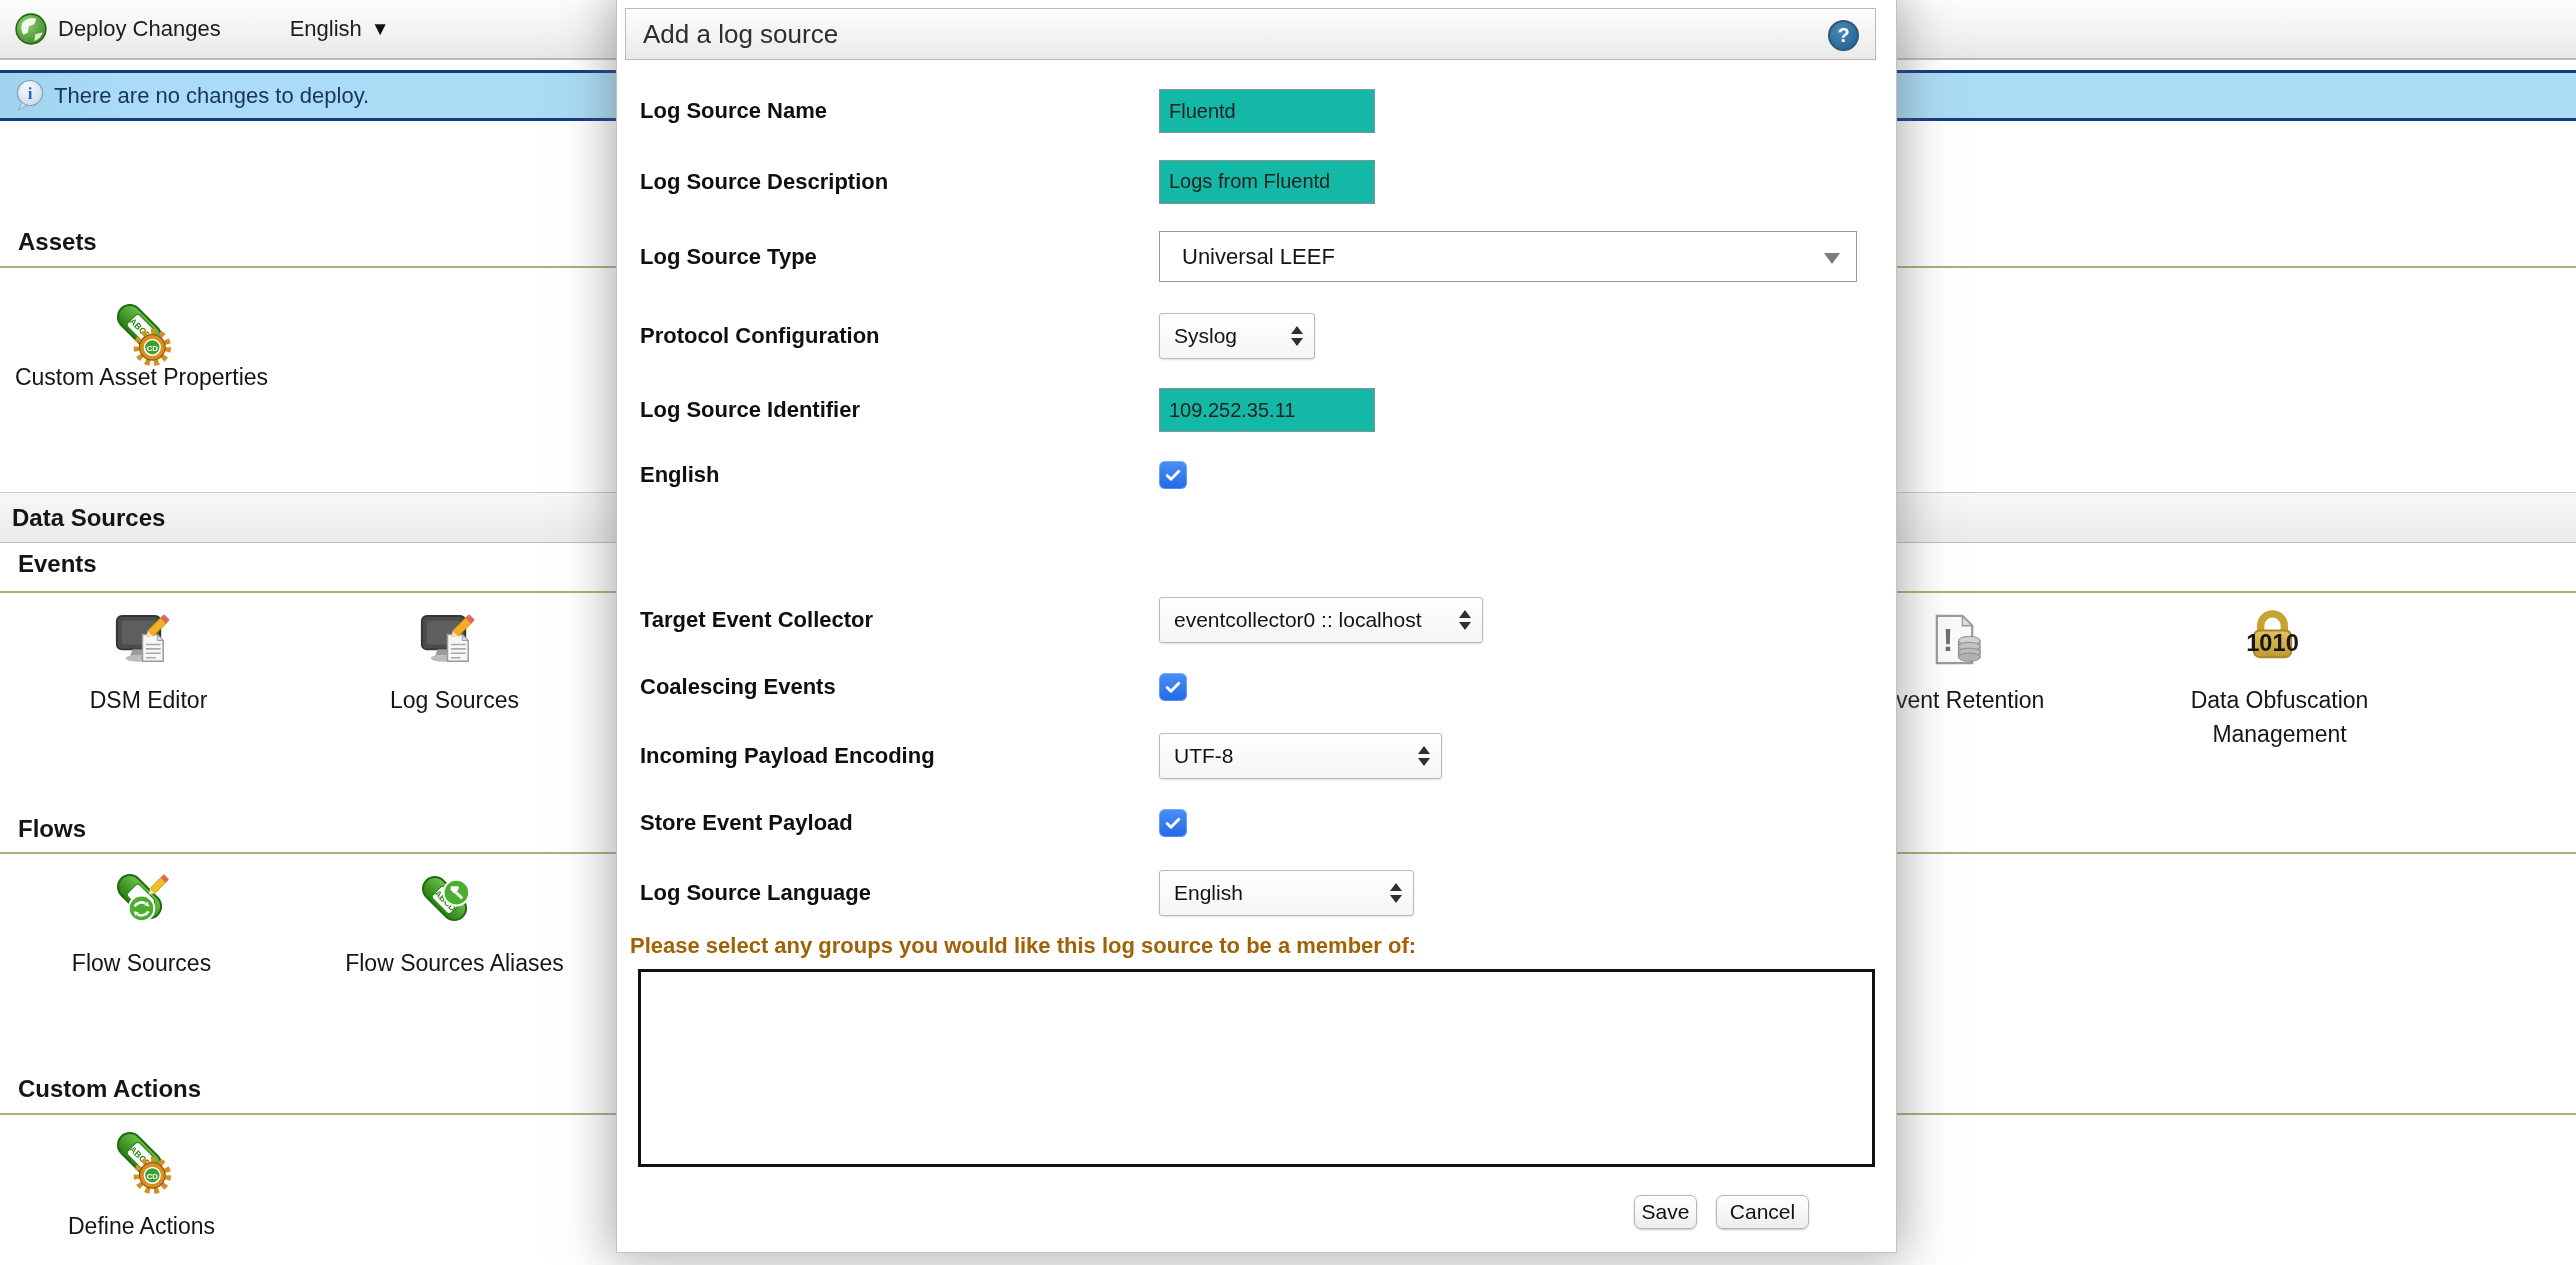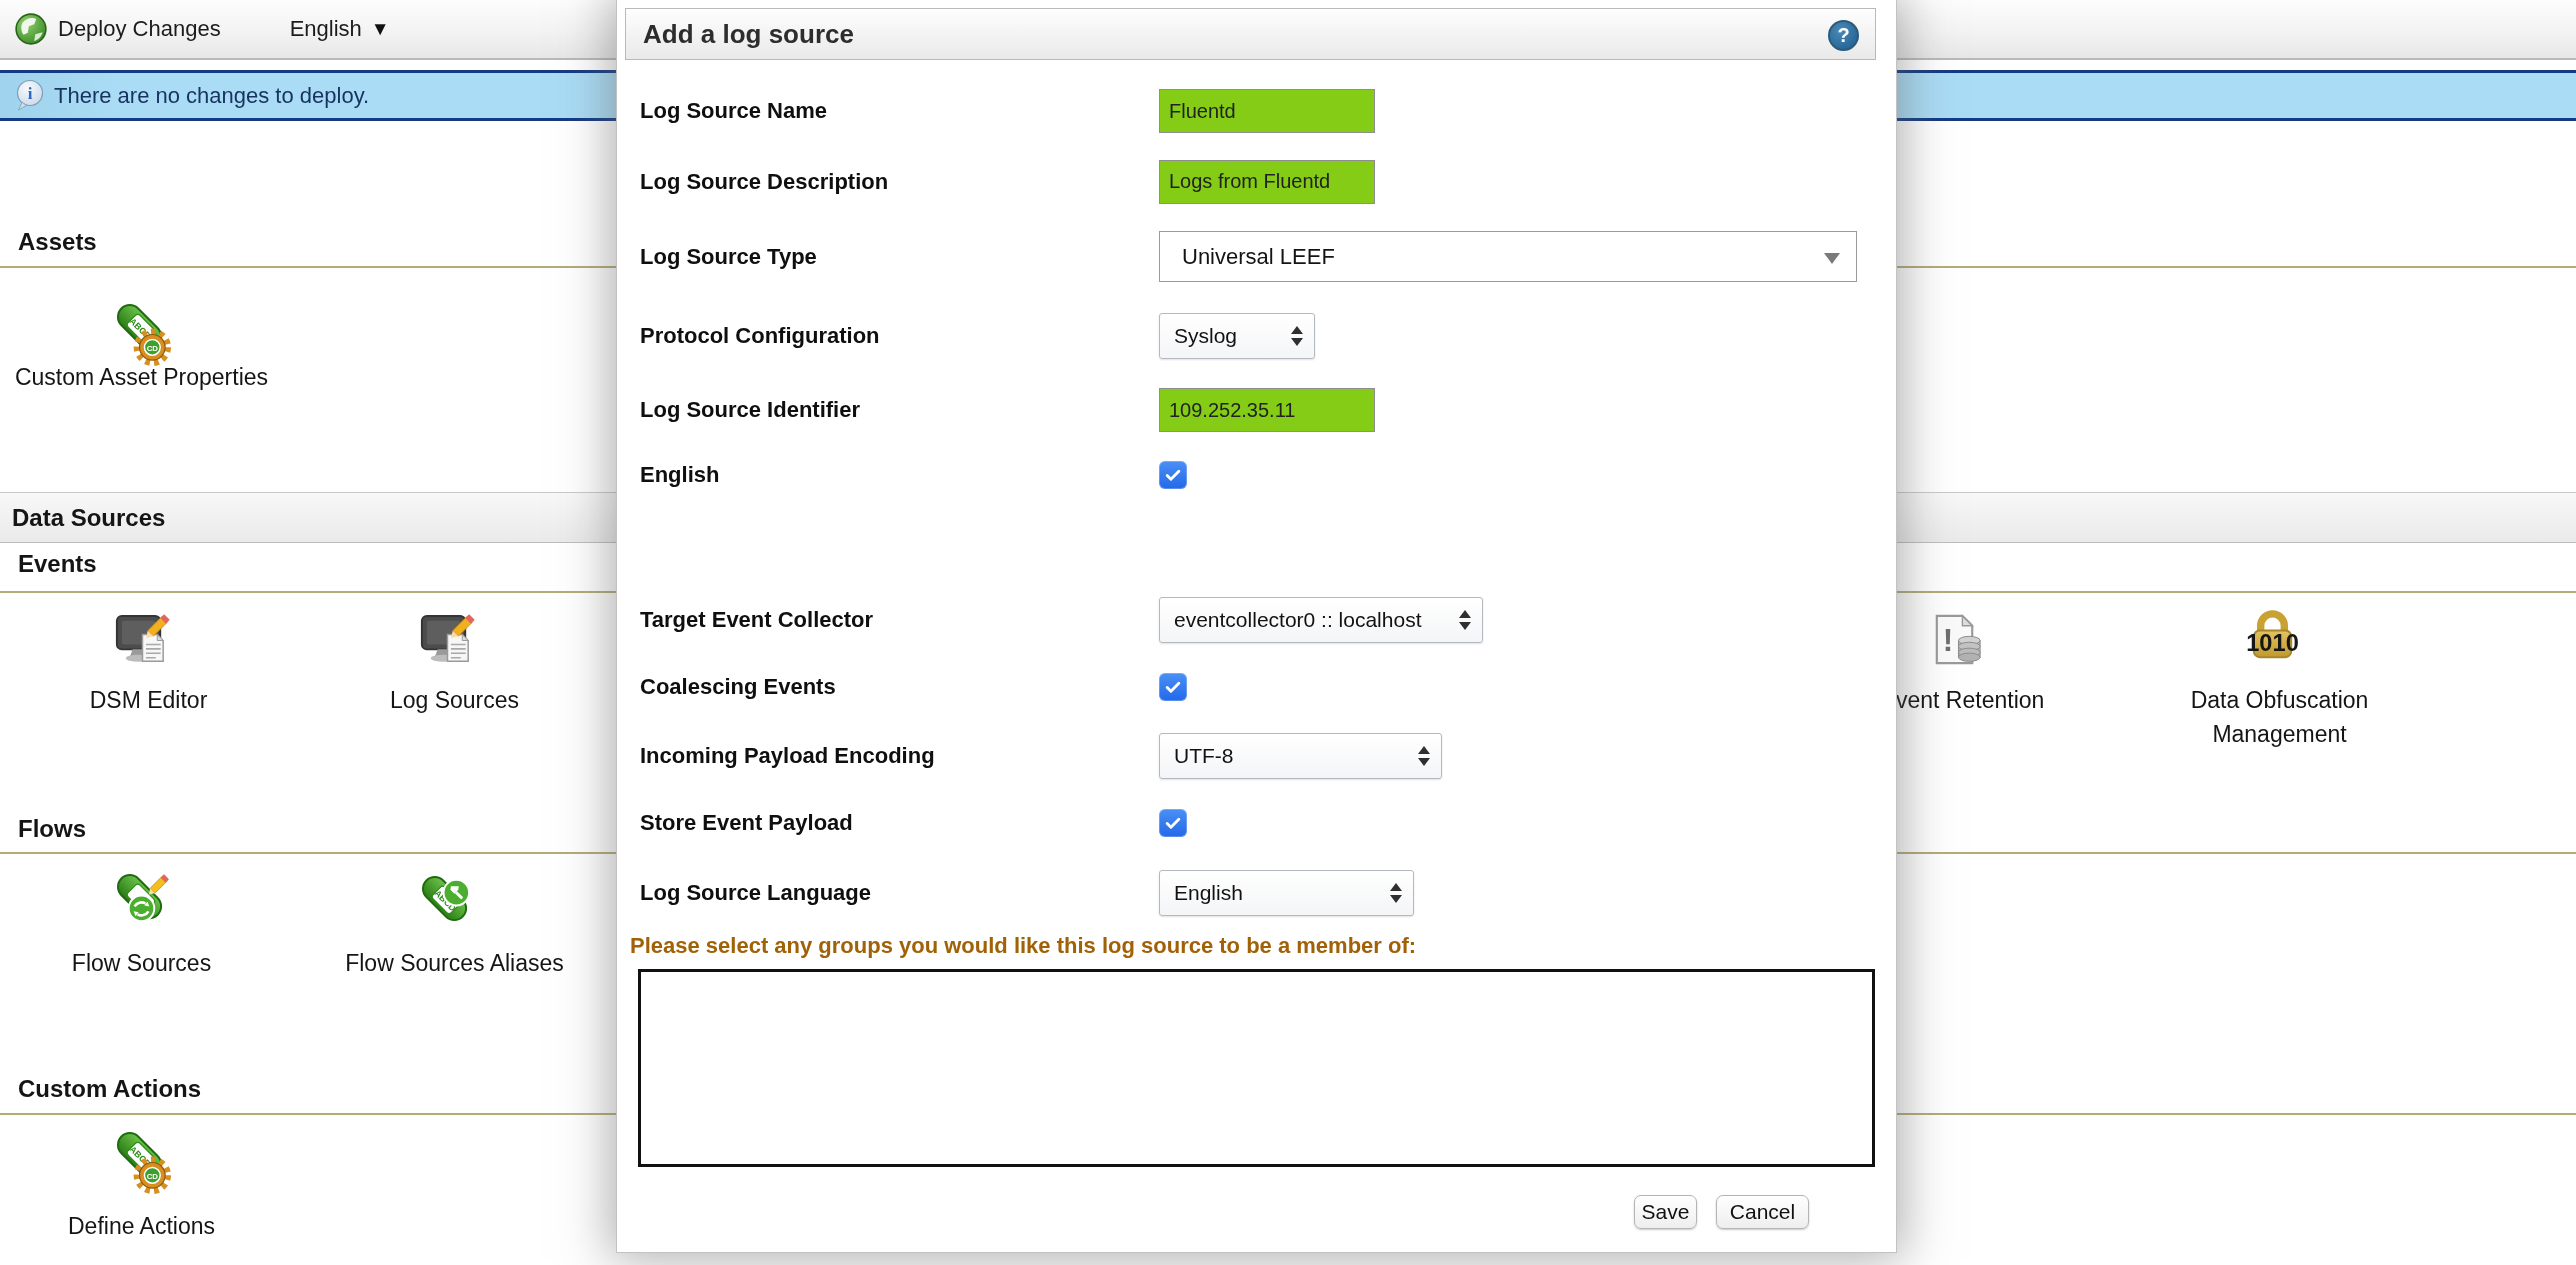--- a/index.html
+++ b/index.html
@@ -35,30 +35,30 @@
   .appicon { position:absolute; width:63px; height:63px; }
   .applabel { position:absolute; width:297px; text-align:center; font-size:23px; color:#151515; line-height:34px; }
 
   
   .modal { position:absolute; left:616px; top:0; width:1281px; height:1253px;
     background:#fff; border:1px solid #c2c2c2; border-top:none;
     box-shadow:0 0 46px 6px rgba(95,95,95,.5); z-index:20; }
   .modal-titlebar { position:absolute; left:8px; top:8px; right:20px; height:52px;
     background:linear-gradient(#fefefe,#e9e9e9);
     border:1px solid #b9b9b9; display:flex; align-items:center; }
-  .modal-title { font-size:26px; font-weight:bold; color:#2d2d2d; margin-left:17px; }
+  .modal-title { font-size:26px; font-weight:normal; color:#2d2d2d; margin-left:17px; }
   .help-btn { position:absolute; right:16px; top:11px; width:31px; height:31px; border-radius:50%;
     background:radial-gradient(circle at 38% 32%,#4b89b6,#2e6f9f 60%,#215a84);
     border:2px solid #2c5a7d; color:#fff; font-size:20px; font-weight:bold;
     display:flex; align-items:center; justify-content:center; cursor:pointer; }
 
   .frow { position:absolute; left:23px; right:20px; display:flex; align-items:center; }
   .flabel { flex:0 0 519px; font-size:22px; font-weight:bold; color:#0f0f0f; }
 
-  .tinput { width:216px; height:44px; border:1px solid #8e8e8e; background:#84cc16;
+  .tinput { width:216px; height:44px; border:1px solid #8e8e8e; background:#14b8a6;
     font-family:"Liberation Sans",sans-serif; font-size:20px; color:#222; padding:0 9px; }
 
   .bigselect { position:relative; width:698px; height:51px; border:1px solid #9a9a9a; background:#fff;
     display:flex; align-items:center; cursor:pointer; }
   .bigselect .val { font-size:22px; color:#141414; margin-left:22px; }
   .bigselect .dd-arrow { position:absolute; right:16px; top:21px; width:0; height:0;
     border-left:8px solid transparent; border-right:8px solid transparent; border-top:11px solid #7a7a7a; }
 
   .macsel { position:relative; height:46px; border:1.5px solid #b4b9c1; border-radius:3px;
     background:linear-gradient(#ffffff,#f4f5f7); box-shadow:0 1px 2px rgba(0,0,0,.12);

